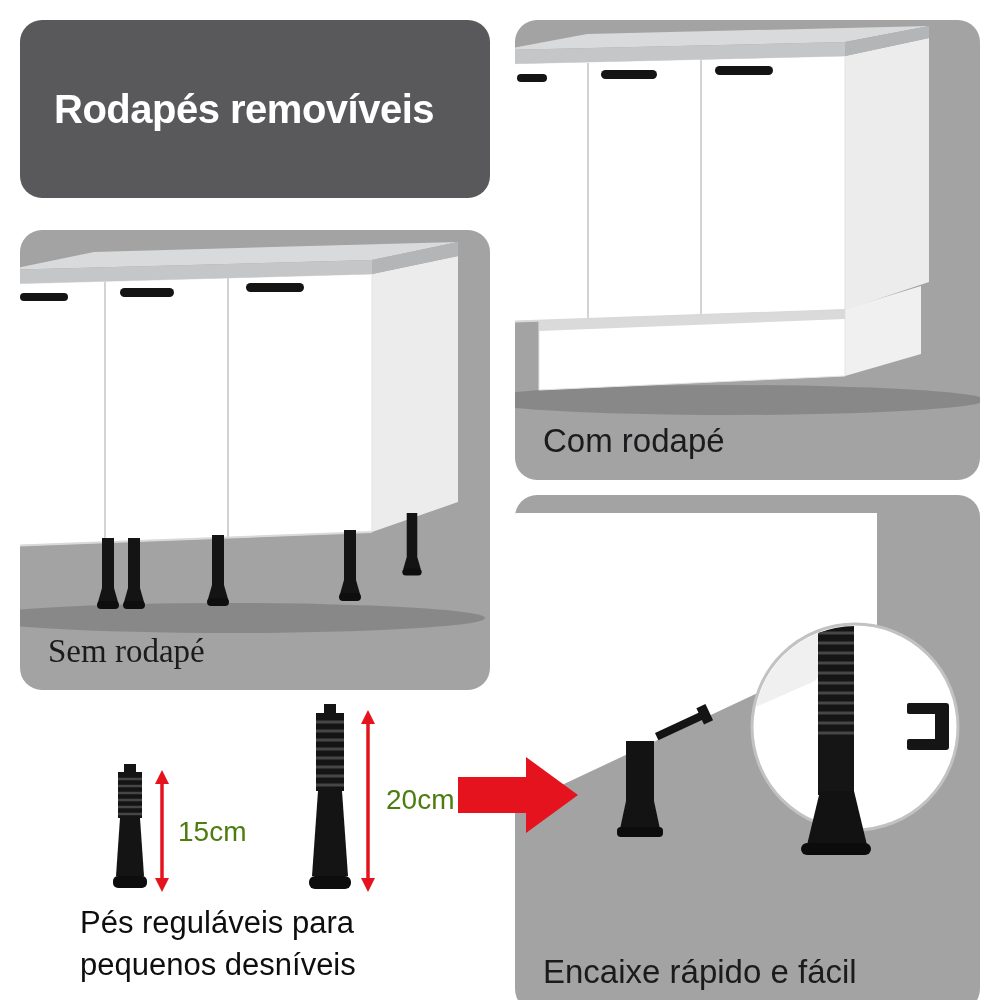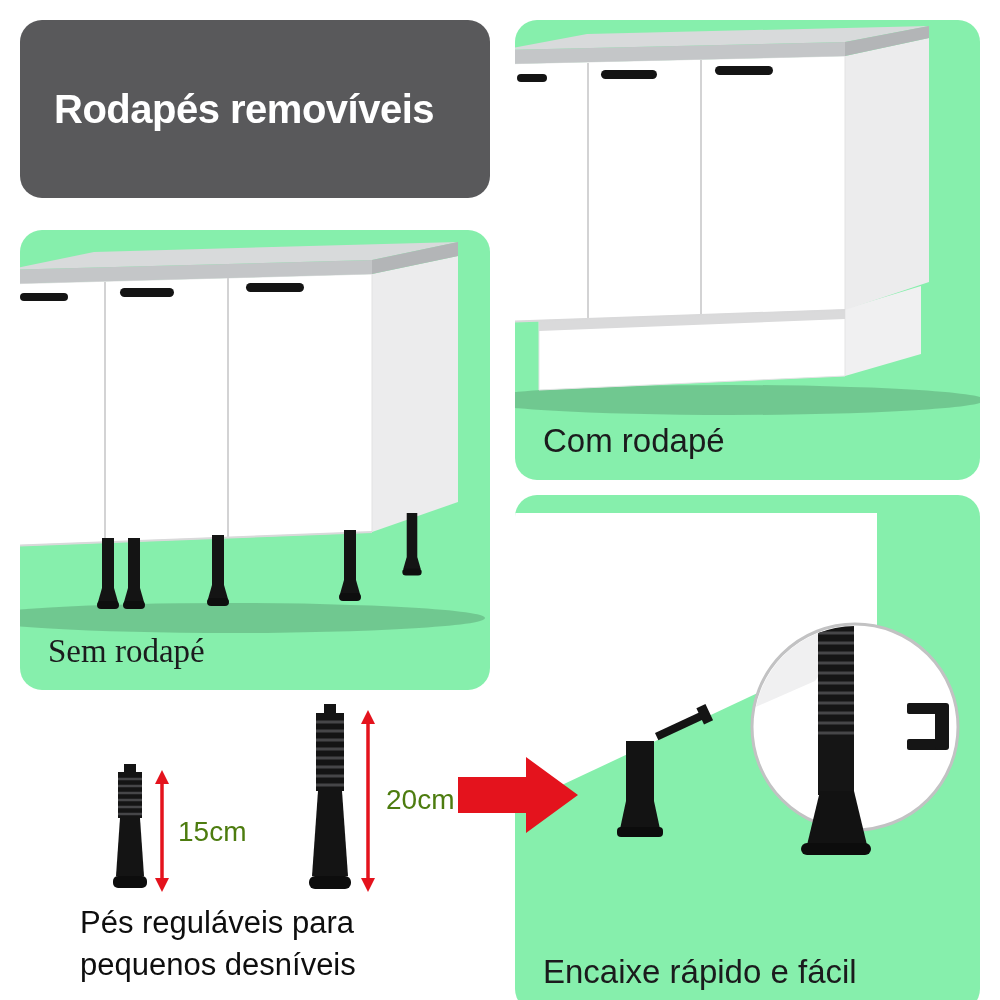--- a/index.html
+++ b/index.html
@@ -15,21 +15,21 @@
   .title-box {
     position:absolute; left:20px; top:20px; width:470px; height:178px;
     background:#59595b; border-radius:22px;
     display:flex; flex-direction:column; justify-content:center;
     padding-left:34px;
     color:#ffffff; font-weight:bold; font-size:40px; line-height:52px;
     letter-spacing:-0.5px;
   }
 
   .panel {
-    position:absolute; background:#86efac; border-radius:22px; overflow:hidden;
+    position:absolute; background:#a3a3a3; border-radius:22px; overflow:hidden;
   }
   .panel svg { position:absolute; left:0; top:0; display:block; }
   #panel-sem { left:20px;  top:230px; width:470px; height:460px;font-family:Liberation Serif, serif; }
   #panel-com { left:515px; top:20px;  width:465px; height:460px; }
   #panel-enc { left:515px; top:495px; width:465px; height:516px; }
 
   .panel-label {
     position:absolute; left:28px; bottom:20px;
     font-size:33px; font-weight:500; color:#1b1b1d; z-index:3;
   }

